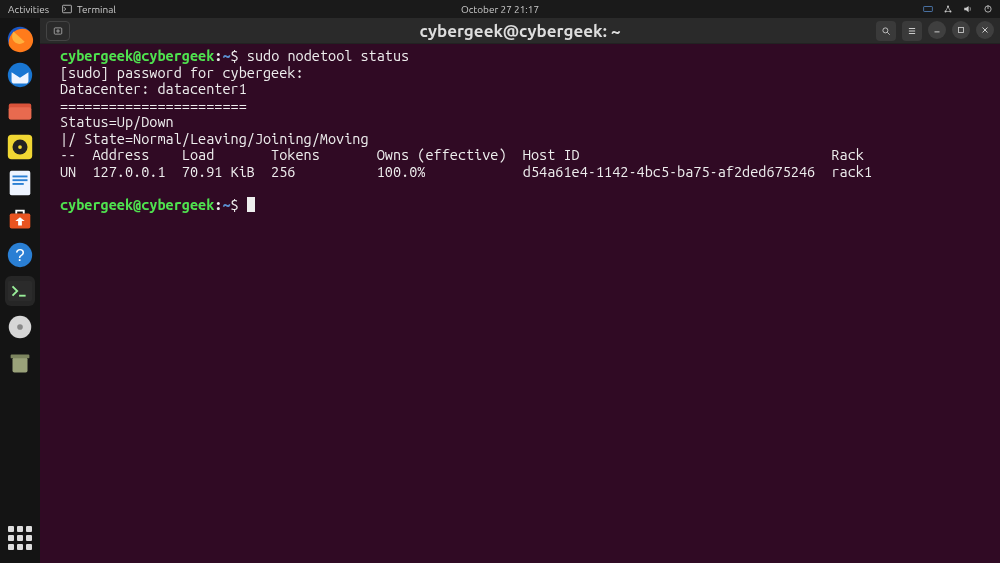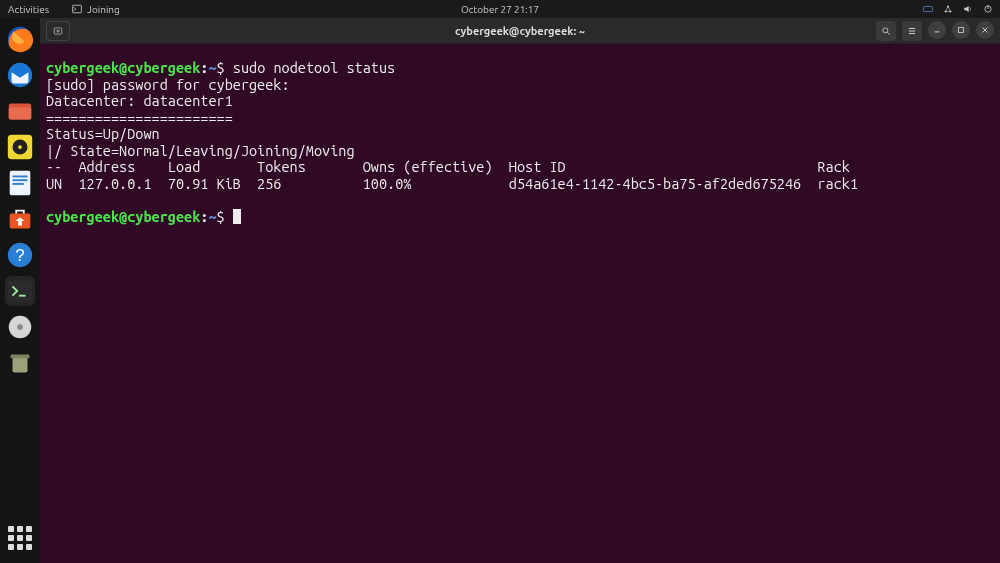--- a/index.html
+++ b/index.html
@@ -1,44 +1,44 @@
 <!DOCTYPE html>
 <html><head>
 <meta charset="utf-8">
 <style>
   * { margin: 0; padding: 0; box-sizing: border-box; }
   html, body { width: 1000px; height: 563px; overflow: hidden; font-family: "Ubuntu", "Cantarell", sans-serif; background: #1a1a1a; color: #ddd; }
 
   
   .top-panel { position: absolute; top: 0; left: 0; right: 0; height: 18px; background: #1a1a1a; display: flex; align-items: center; font-size: 10px; color: #ccc; }
-  .top-panel .left { display: flex; gap: 22px; padding-left: 8px; align-items: center; }
+  .top-panel .left { display: flex; gap: 12px; padding-left: 8px; align-items: center; }
   .top-panel .center { position: absolute; left: 50%; transform: translateX(-50%); }
   .top-panel .right { position: absolute; right: 6px; display: flex; gap: 8px; align-items: center; }
   .top-panel .app-ind { display:flex; align-items:center; gap:4px;}
   .top-panel svg { width: 10px; height: 10px; }
   .top-panel .iconbox { width:12px; height:12px; display:flex; align-items:center; justify-content:center;}
 
   
   .dock { position: absolute; top: 18px; left: 0; bottom: 0; width: 40px; background: rgba(20,20,20,.95); display: flex; flex-direction: column; align-items: center; padding-top: 6px; gap: 6px; }
   .dock .ic { width: 30px; height: 30px; border-radius: 6px; display:flex; align-items:center; justify-content:center; }
   .dock .show-apps { position:absolute; bottom:10px; left:5px; width:30px; height:30px; display:grid; grid-template-columns:repeat(3,6px); grid-template-rows:repeat(3,6px); gap:3px; align-content:center; justify-content:center;}
   .dock .show-apps span { background:#ddd; border-radius:1px; }
   .dock .active { background: rgba(255,255,255,.08); }
 
   
   .win { position:absolute; top:18px; left:40px; right:0; bottom:0; background:#300a24; display:flex; flex-direction:column; }
   .titlebar { height:26px; background:#2a2a2a; display:flex; align-items:center; position:relative; border-bottom:1px solid #222; }
   .titlebar .tabbtn { width:24px; height:20px; margin-left:6px; border:1px solid #444; border-radius:4px; display:flex; align-items:center; justify-content:center; color:#bbb; font-size:11px;}
-  .titlebar .title { position:absolute; left:50%; transform:translateX(-50%); font-size:11px; color:#ddd; font-weight:600;}
+  .titlebar .title { position:absolute; left:50%; transform:translateX(-50%); font-size:17px; color:#ddd; font-weight:600;}
   .titlebar .right-ctrls { position:absolute; right:6px; display:flex; gap:6px; }
   .titlebar .cbtn { width:20px; height:20px; border-radius:4px; background:#3a3a3a; display:flex; align-items:center; justify-content:center; color:#ccc; }
   .titlebar .cbtn.round { border-radius:50%; width:18px; height:18px; background:#3f3f3f;}
   .titlebar svg { width:10px; height:10px; }
 
-  .term { flex:1; padding:4px 6px; font-family: "Ubuntu Mono","DejaVu Sans Mono",monospace; font-size:14.5px; line-height:16.5px; white-space:pre; color:#eee;margin-top:12px;}
+  .term { flex:1; padding:4px 20px; font-family: "Ubuntu Mono","DejaVu Sans Mono",monospace; font-size:14.5px; line-height:16.5px; white-space:pre; color:#eee;}
   .pr-user { color:#4fe24f; font-weight:bold; }
   .pr-host { color:#4fe24f; font-weight:bold; }
   .pr-colon { color:#eee; font-weight:bold;}
   .pr-path { color:#5a8ecf; font-weight:bold;}
   .pr-doll { color:#eee; }
   .cursor { display:inline-block; width:8px; height:15px; background:#eee; vertical-align:-2px;}
 
 </style>
 </head>
 <body>
@@ -46,21 +46,21 @@
 <div class="top-panel">
   <div class="left">
     <span>Activities</span>
     <span class="app-ind">
       <span class="iconbox">
         <svg viewBox="0 0 16 16">
             <rect x="1" y="2" width="14" height="12" rx="1" fill="none" stroke="#ccc" stroke-width="1.3"></rect>
             <path d="M3 5l3 3-3 3" fill="none" stroke="#ccc" stroke-width="1.3"></path>
           </svg>
       </span>
-      <span>Joining</span>
+      <span>Terminal</span>
     </span>
   </div>
   <div class="center">October 27  21:17</div>
   <div class="right">
     <span class="iconbox">
         <svg viewBox="0 0 16 16">
           <rect x="1" y="4" width="14" height="8" rx="1" fill="none" stroke="#5a8ecf" stroke-width="1.2"></rect>
         </svg>
       </span>
     <span class="iconbox">

